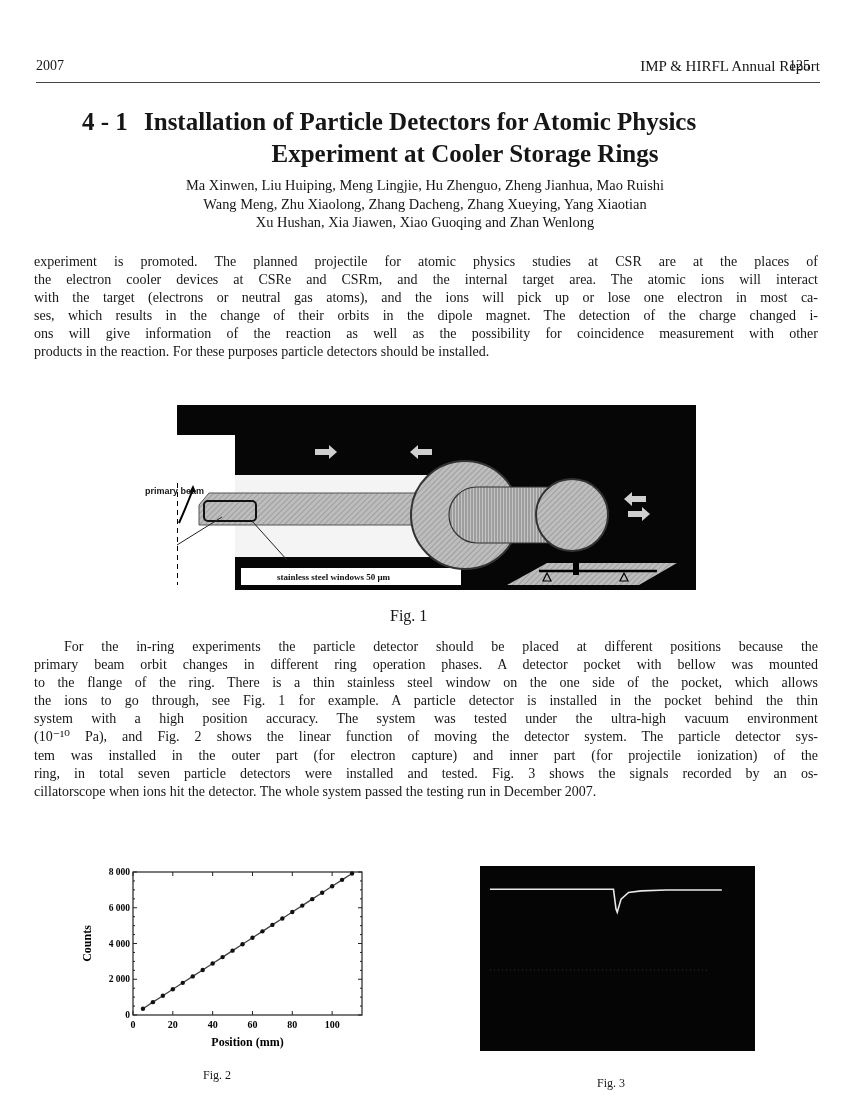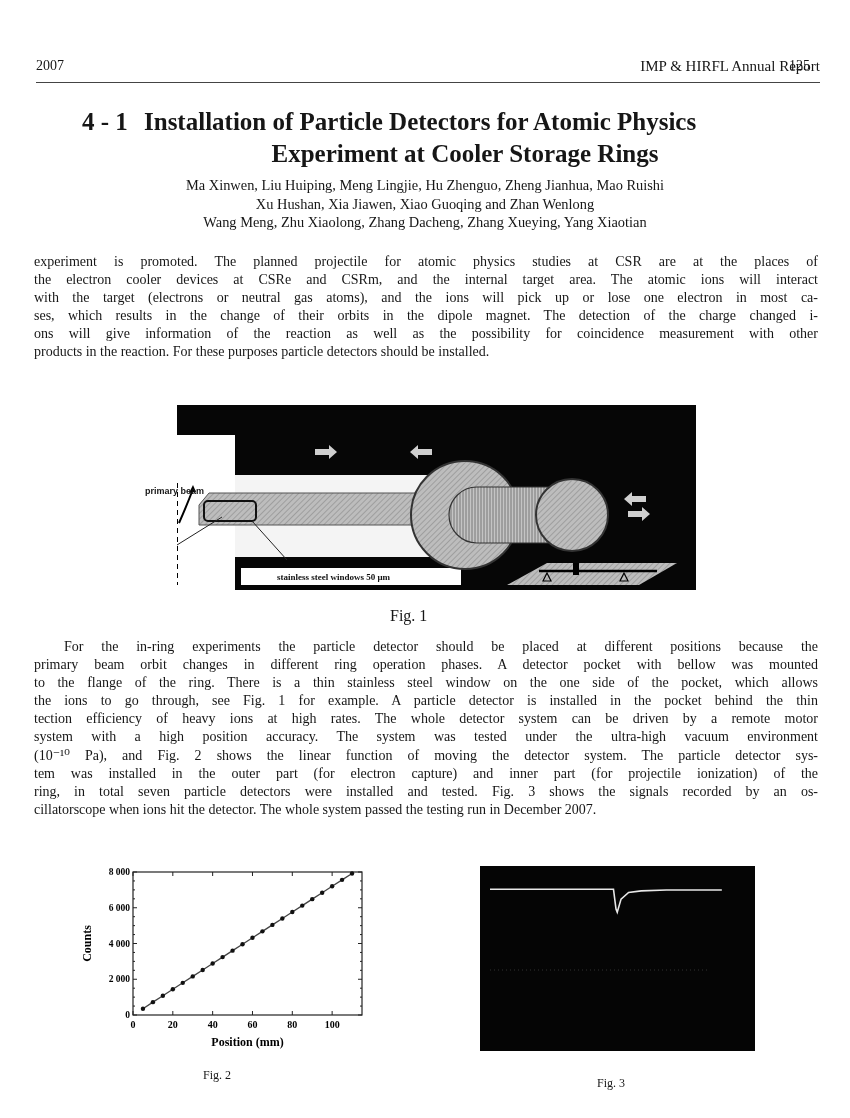--- a/index.html
+++ b/index.html
@@ -36,22 +36,22 @@
 </div>
 
 <div id="title" class="abs">
   <span class="num">4 - 1</span>
   <span class="t1">Installation of Particle Detectors for Atomic Physics</span>
   <div class="t2">Experiment at Cooler Storage Rings</div>
 </div>
 
 <div id="authors" class="abs">
   <div>Ma Xinwen, Liu Huiping, Meng Lingjie, Hu Zhenguo, Zheng Jianhua, Mao Ruishi</div>
+  <div>Wang Meng, Zhu Xiaolong, Zhang Dacheng, Zhang Xueying, Yang Xiaotian</div>
   <div>Xu Hushan, Xia Jiawen, Xiao Guoqing and Zhan Wenlong</div>
-  <div>Wang Meng, Zhu Xiaolong, Zhang Dacheng, Zhang Xueying, Yang Xiaotian</div>
 </div>
 
 <div class="abs para" style="top:253px;">
   <span class="ln">experiment is promoted. The planned projectile for atomic physics studies at CSR are at the places of</span>
   <span class="ln">the electron cooler devices at CSRe and CSRm, and the internal target area. The atomic ions will interact</span>
   <span class="ln">with the target (electrons or neutral gas atoms), and the ions will pick up or lose one electron in most ca-</span>
   <span class="ln">ses, which results in the change of their orbits in the dipole magnet. The detection of the charge changed i-</span>
   <span class="ln">ons will give information of the reaction as well as the possibility for coincidence measurement with other</span>
   <span class="ln last">products in the reaction. For these purposes particle detectors should be installed.</span>
 </div>
@@ -95,21 +95,20 @@
   </svg>
   <span class="abs" style="left:-32px; top:49px; font-size:9px; font-weight:bold; font-family:Liberation Sans, sans-serif; white-space:nowrap;margin-top:32px;">primary beam</span>
 </div>
 <div id="fig1-cap" class="abs">Fig. 1</div>
 
 <div class="abs para" style="top:638px;">
   <span class="ln ind">For the in-ring experiments the particle detector should be placed at different positions because the</span>
   <span class="ln">primary beam orbit changes in different ring operation phases. A detector pocket with bellow was mounted</span>
   <span class="ln">to the flange of the ring. There is a thin stainless steel window on the one side of the pocket, which allows</span>
   <span class="ln">the ions to go through, see Fig. 1 for example. A particle detector is installed in the pocket behind the thin</span>
-  <span class="ln">tection efficiency of heavy ions at high rates. The whole detector system can be driven by a remote motor</span>
   <span class="ln">system with a high position accuracy. The system was tested under the ultra-high vacuum environment</span>
   <span class="ln">(10⁻¹⁰ Pa), and Fig. 2 shows the linear function of moving the detector system. The particle detector sys-</span>
   <span class="ln">tem was installed in the outer part (for electron capture) and inner part (for projectile ionization) of the</span>
   <span class="ln">ring, in total seven particle detectors were installed and tested. Fig. 3 shows the signals recorded by an os-</span>
   <span class="ln last">cillatorscope when ions hit the detector. The whole system passed the testing run in December 2007.</span>
 </div>
 
 <div id="fig2" class="abs">
   <svg id="fig2-svg" width="300" height="195" viewBox="0 0 300 195">
       <rect x="58" y="12" width="229" height="143" fill="none" stroke="#222" stroke-width="1.2"></rect>

